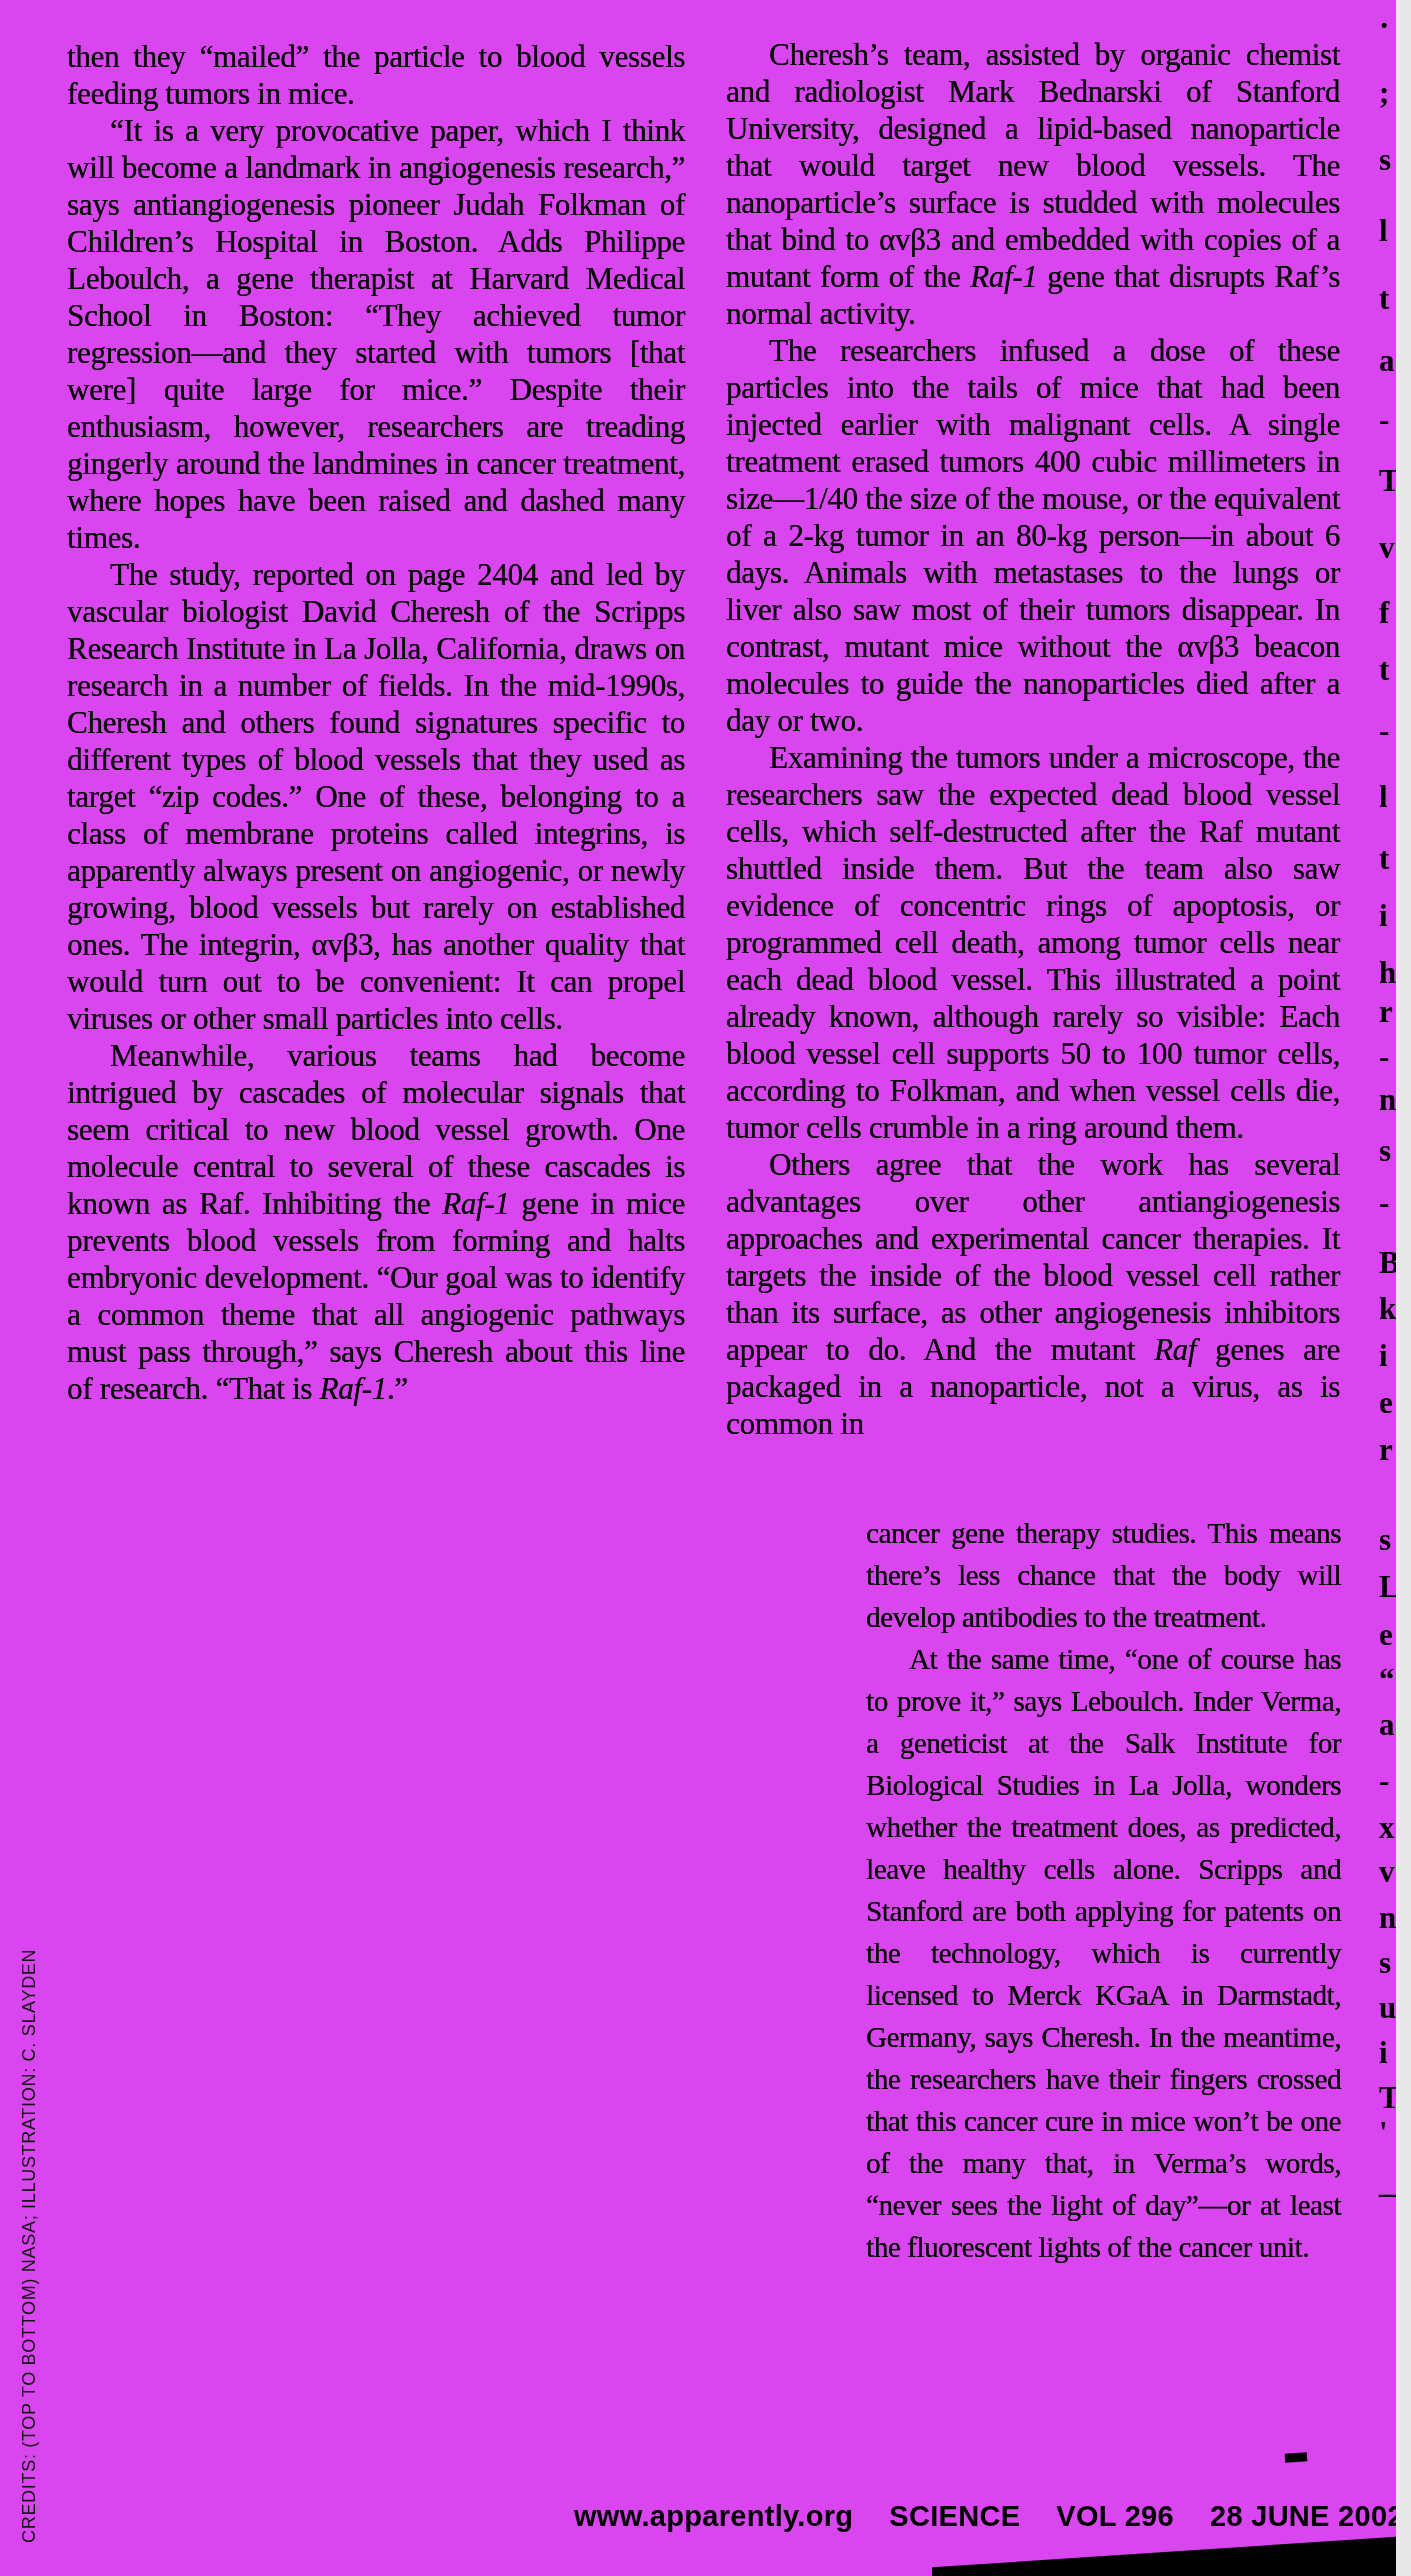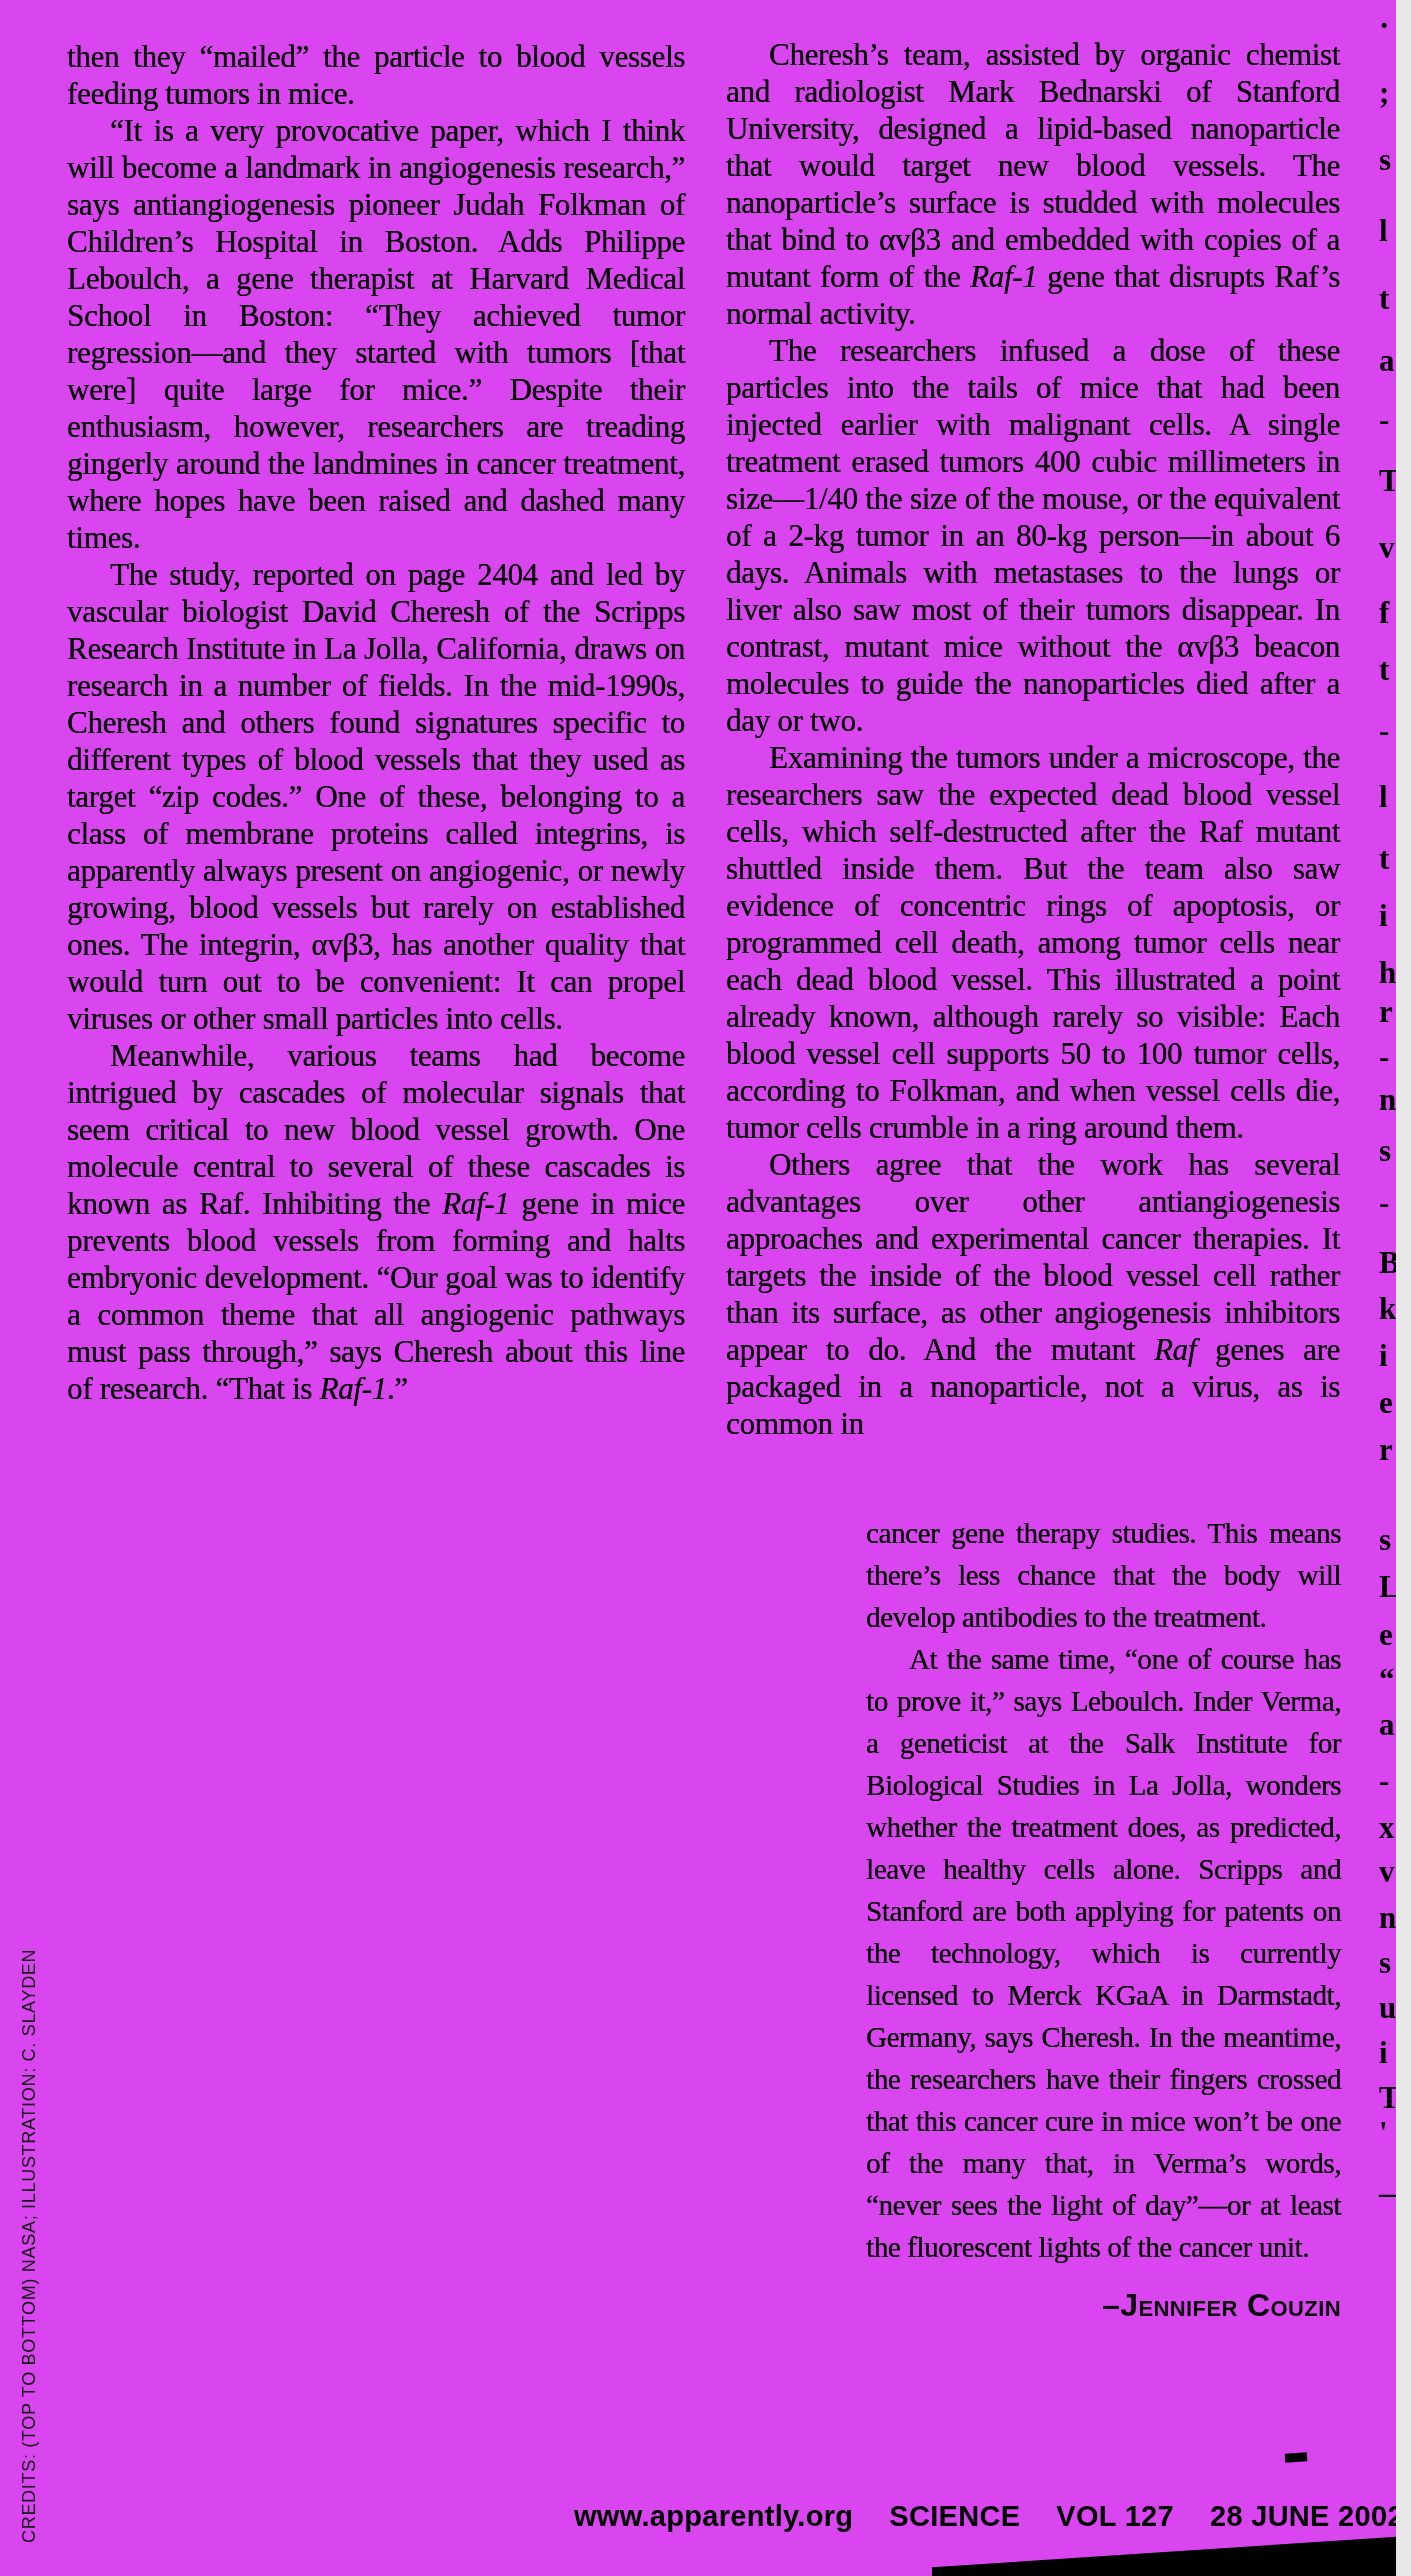--- a/index.html
+++ b/index.html
@@ -40,27 +40,26 @@
   <div id="col-right" class="col">
     <p class="indent"><span>Cheresh’s team, assisted by organic chemist and radiologist Mark Bednarski of Stanford University, designed a lipid-based nanoparticle that would target new blood vessels. The nanoparticle’s surface is studded with molecules that bind to αvβ3 and embedded with copies of a mutant form of the </span><span class="it">Raf-1</span><span> gene that disrupts Raf’s normal activity.</span></p>
     <p class="indent"><span>The researchers infused a dose of these particles into the tails of mice that had been injected earlier with malignant cells. A single treatment erased tumors 400 cubic millimeters in size—1/40 the size of the mouse, or the equivalent of a 2-kg tumor in an 80-kg person—in about 6 days. Animals with metastases to the lungs or liver also saw most of their tumors disappear. In contrast, mutant mice without the αvβ3 beacon molecules to guide the nanoparticles died after a day or two.</span></p>
     <p class="indent"><span>Examining the tumors under a microscope, the researchers saw the expected dead blood vessel cells, which self-destructed after the Raf mutant shuttled inside them. But the team also saw evidence of concentric rings of apoptosis, or programmed cell death, among tumor cells near each dead blood vessel. This illustrated a point already known, although rarely so visible: Each blood vessel cell supports 50 to 100 tumor cells, according to Folkman, and when vessel cells die, tumor cells crumble in a ring around them.</span></p>
     <p class="indent"><span>Others agree that the work has several advantages over other antiangiogenesis approaches and experimental cancer therapies. It targets the inside of the blood vessel cell rather than its surface, as other angiogenesis inhibitors appear to do. And the mutant </span><span class="it">Raf</span><span> genes are packaged in a nanoparticle, not a virus, as is common in</span></p>
   </div>
 
   <div id="col-narrow" class="col">
     <p><span>cancer gene therapy studies. This means there’s less chance that the body will develop antibodies to the treatment.</span></p>
     <p class="indent"><span>At the same time, “one of course has to prove it,” says Leboulch. Inder Verma, a geneticist at the Salk Institute for Biological Studies in La Jolla, wonders whether the treatment does, as predicted, leave healthy cells alone. Scripps and Stanford are both applying for patents on the technology, which is currently licensed to Merck KGaA in Darmstadt, Germany, says Cheresh. In the meantime, the researchers have their fingers crossed that this cancer cure in mice won’t be one of the many that, in Verma’s words, “never sees the light of day”—or at least the fluorescent lights of the cancer unit.</span></p>
-    <p id="byline">–Jennifer Couzin</p>
   </div>
 
   <div id="footer">
     <span>www.apparently.org</span>
     <span>SCIENCE</span>
-    <span>VOL 127</span>
+    <span>VOL 296</span>
     <span>28 JUNE 2002</span>
   </div>
 
   <div id="credits">CREDITS: (TOP TO BOTTOM) NASA; ILLUSTRATION: C. SLAYDEN</div>
 
   <div id="fragments">
       <span class="frag" style="top: 10.3px;">·</span>
       <span class="frag" style="top: 77px;">;</span>
       <span class="frag" style="top: 144px;">s</span>
       <span class="frag" style="top: 215px;">l</span>

